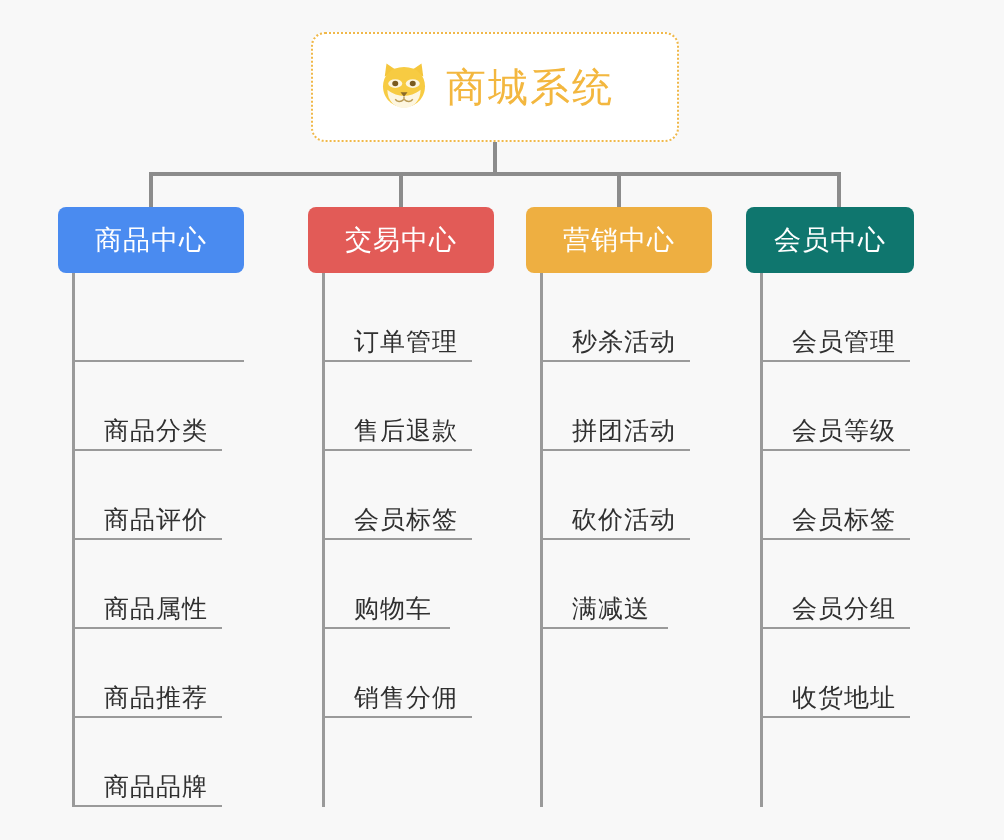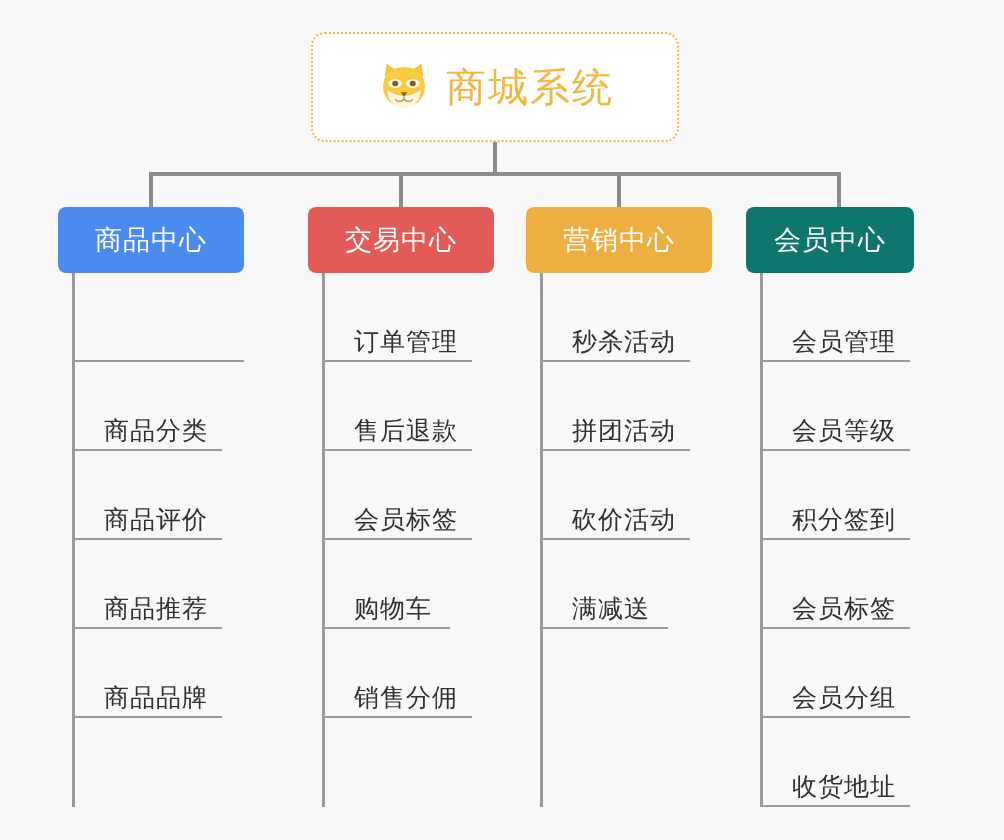--- a/index.html
+++ b/index.html
@@ -163,20 +163,24 @@
       </div>
       <div class="leaf">
         <span class="leaf-label">商品分类</span>
         <span class="leaf-rule" style="width:150px;"></span>
       </div>
       <div class="leaf">
         <span class="leaf-label">商品评价</span>
         <span class="leaf-rule" style="width:150px;"></span>
       </div>
       <div class="leaf">
+        <span class="leaf-label">商品属性</span>
+        <span class="leaf-rule" style="width:150px;"></span>
+      </div>
+      <div class="leaf">
         <span class="leaf-label">商品推荐</span>
         <span class="leaf-rule" style="width:150px;"></span>
       </div>
       <div class="leaf">
         <span class="leaf-label">商品品牌</span>
         <span class="leaf-rule" style="width:150px;"></span>
       </div>
     </div>
   </div>
 
@@ -242,24 +246,20 @@
     <div class="leaf-list">
       <div class="leaf">
         <span class="leaf-label">会员管理</span>
         <span class="leaf-rule" style="width:150px;"></span>
       </div>
       <div class="leaf">
         <span class="leaf-label">会员等级</span>
         <span class="leaf-rule" style="width:150px;"></span>
       </div>
       <div class="leaf">
-        <span class="leaf-label">积分签到</span>
-        <span class="leaf-rule" style="width:150px;"></span>
-      </div>
-      <div class="leaf">
         <span class="leaf-label">会员标签</span>
         <span class="leaf-rule" style="width:150px;"></span>
       </div>
       <div class="leaf">
         <span class="leaf-label">会员分组</span>
         <span class="leaf-rule" style="width:150px;"></span>
       </div>
       <div class="leaf">
         <span class="leaf-label">收货地址</span>
         <span class="leaf-rule" style="width:150px;"></span>

